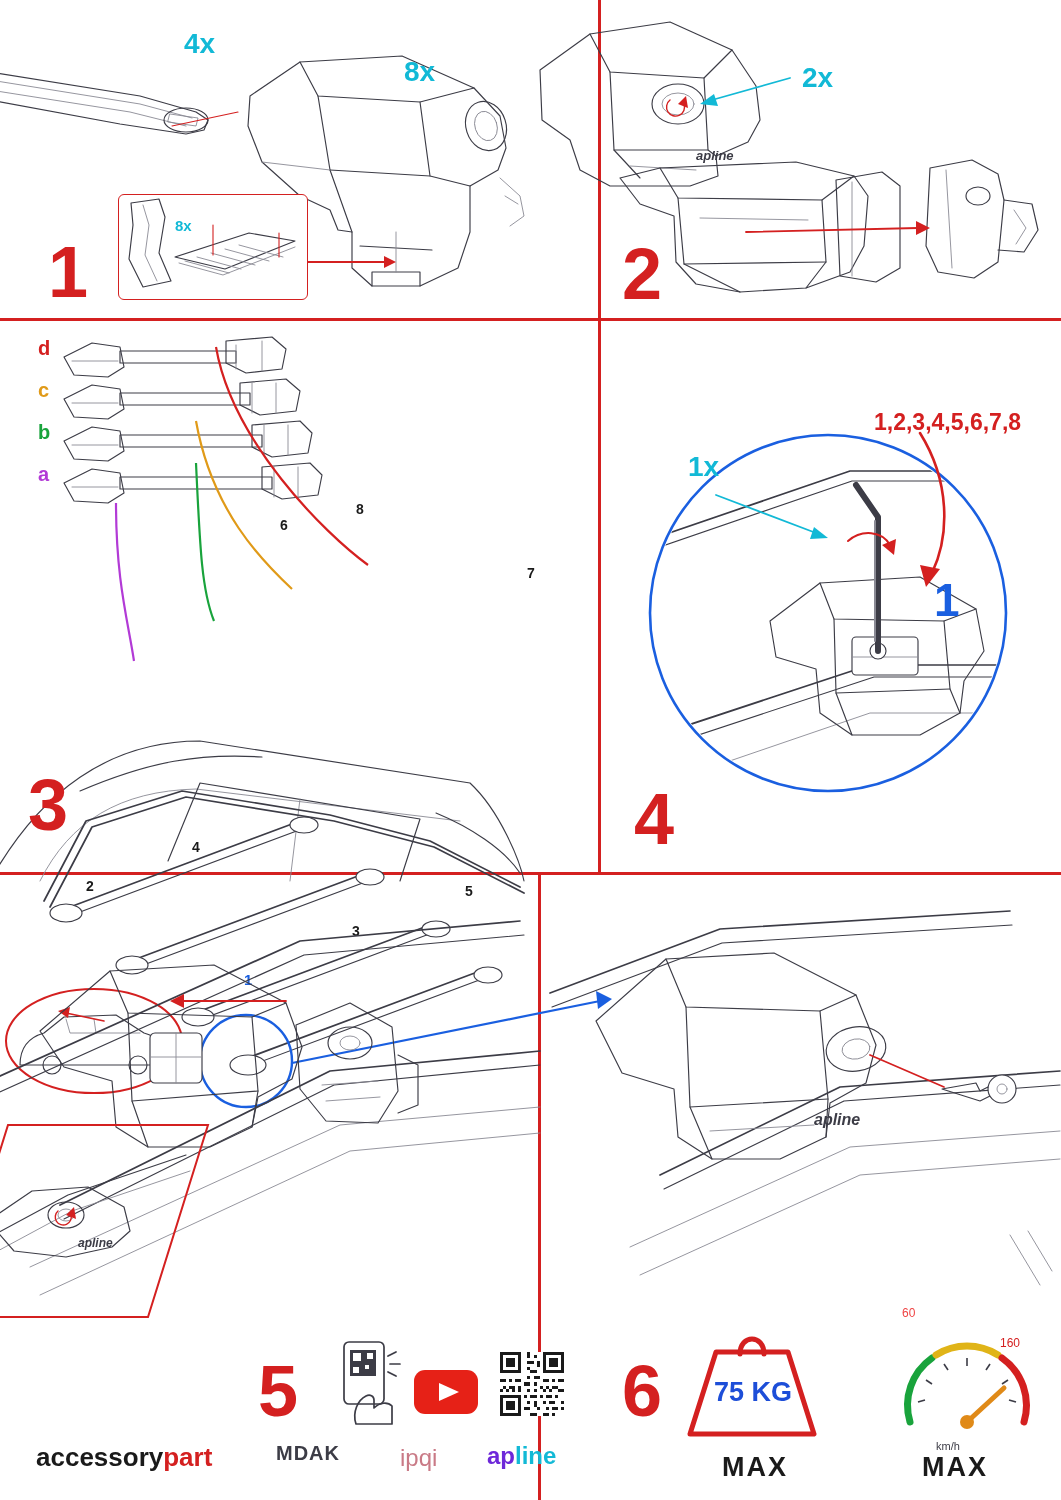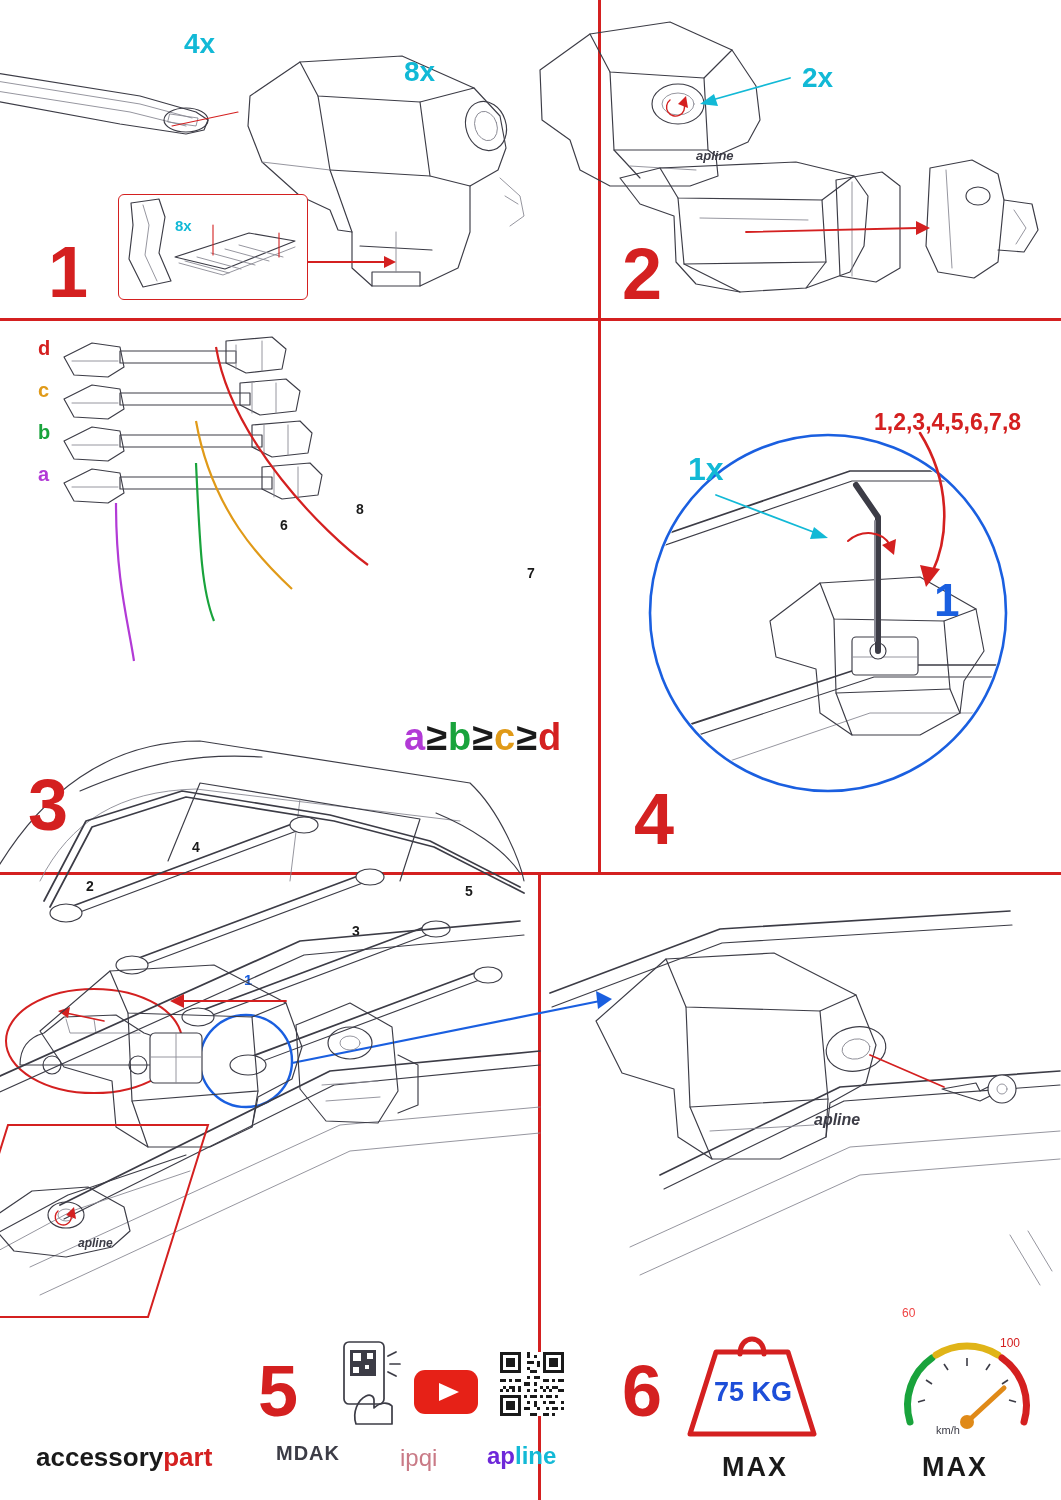--- a/index.html
+++ b/index.html
@@ -57,21 +57,21 @@
   .brand .b1{color:#1a1a1a;}
   .brand .b2{color:#d42020;}
   .mdak{position:absolute;left:276px;top:1442px;font-size:20px;font-weight:700;color:#3c3c46;letter-spacing:1px;}
   .ipqi{position:absolute;left:400px;top:1444px;font-size:24px;color:#c97a86;}
   .apline{position:absolute;left:487px;top:1442px;font-size:24px;font-weight:700;}
   .apline .p1{color:#6d28d9;margin-top:11px;}
   .apline .p2{color:#12b9d6;}
 
   .maxlabel{position:absolute;font-size:27px;font-weight:700;color:#1a1a1a;letter-spacing:2px;}
   .kgtext{position:absolute;font-size:27px;font-weight:700;color:#1d4ed8;}
-  .kmh{position:absolute;font-size:11px;color:#3c3c46;}
+  .kmh{position:absolute;font-size:11px;color:#3c3c46;margin-top:16px;}
   .spd-n{position:absolute;font-size:12px;}
 </style>
 </head>
 <body>
 
 <div class="sheet">
 
   <div class="hrule r1"></div>
   <div class="hrule r2"></div>
   <div class="vrule" style="left:598px;top:0;height:318px;"></div>
@@ -274,23 +274,20 @@
         <path class="arr-red" style="stroke-width:1.6;" d="M100 16 L62 8"></path>
         <path style="fill:#d42020;" d="M54 6 L66 2 L64 13 Z"></path>
       </g>
     </svg>
 
     <span class="abcd" style="left:38px;top:16px;color:#d42020;">d</span>
     <span class="abcd" style="left:38px;top:58px;color:#e09a18;">c</span>
     <span class="abcd" style="left:38px;top:100px;color:#19a33c;">b</span>
     <span class="abcd" style="left:38px;top:142px;color:#b23ad6;">a</span>
 
-    <div class="ineq">
-      <span style="color:#b23ad6;">a</span><span style="color:#1a1a1a;">≥</span><span style="color:#19a33c;">b</span><span style="color:#1a1a1a;">≥</span><span style="color:#e09a18;">c</span><span style="color:#1a1a1a;">≥</span><span style="color:#d42020;">d</span>
-    </div>
 
     <span class="lbl" style="left:244px;top:650px;font-size:15px;font-weight:700;color:#1a5fe0;">1</span>
     <span class="lbl" style="left:86px;top:557px;font-size:14px;font-weight:700;">2</span>
     <span class="lbl" style="left:352px;top:602px;font-size:14px;font-weight:700;">3</span>
     <span class="lbl" style="left:192px;top:518px;font-size:14px;font-weight:700;">4</span>
     <span class="lbl" style="left:465px;top:562px;font-size:14px;font-weight:700;">5</span>
     <span class="lbl" style="left:280px;top:196px;font-size:14px;font-weight:700;">6</span>
     <span class="lbl" style="left:527px;top:244px;font-size:14px;font-weight:700;">7</span>
     <span class="lbl" style="left:356px;top:180px;font-size:14px;font-weight:700;">8</span>
 
@@ -330,21 +327,21 @@
       <path class="arr-cyan" d="M96 174 L196 212"></path>
       <path style="fill:#12b9d6;" d="M208 217 L194 206 L190 218 Z"></path>
 
       <path class="arr-red" style="stroke-width:2.6;" d="M300 112 C330 160 330 214 312 252"></path>
       <path style="fill:#d42020;" d="M306 266 L320 248 L300 244 Z"></path>
 
       <path class="arr-red" style="stroke-width:2;" d="M228 220 C242 208 262 210 270 224"></path>
       <path style="fill:#d42020;" d="M274 234 L276 218 L262 224 Z"></path>
     </svg>
 
-    <span class="lbl cyan" style="left:68px;top:130px;font-size:32px;font-weight:700;">1x</span>
+    <span class="lbl cyan" style="left:68px;top:130px;font-size:28px;font-weight:700;">1x</span>
     <span class="lbl red" style="left:254px;top:88px;font-size:23px;font-weight:700;">1,2,3,4,5,6,7,8</span>
     <span class="lbl blue" style="left:314px;top:252px;font-size:46px;font-weight:700;">1</span>
     <span class="step-num" style="left:14px;top:462px;">4</span>
   </div>
 
   <div id="panel5">
     <svg width="540" height="625" viewBox="0 0 540 625">
 
       <path class="ln-th" d="M-20 210 L300 66 L520 46"></path>
       <path class="ln" d="M-16 224 L304 80 L524 60"></path>
@@ -493,17 +490,17 @@
       <path d="M26 80 L33 78"></path>
         <path d="M34 58 L40 62"></path>
         <path d="M52 42 L56 48"></path>
       <path d="M75 36 L75 44"></path>
         <path d="M98 42 L94 48"></path>
         <path d="M116 58 L110 62"></path>
       <path d="M124 80 L117 78"></path>
     </g>
   </svg>
   <div class="spd-n" style="left:902px;top:1306px;color:#ef4444;">60</div>
-  <div class="spd-n" style="left:1000px;top:1336px;color:#d42020;">100</div>
+  <div class="spd-n" style="left:1000px;top:1336px;color:#d42020;">160</div>
   <div class="kmh" style="left:936px;top:1424px;">km/h</div>
   <div class="maxlabel" style="left:922px;top:1452px;">MAX</div>
 
 </div>
 
 </body></html>

